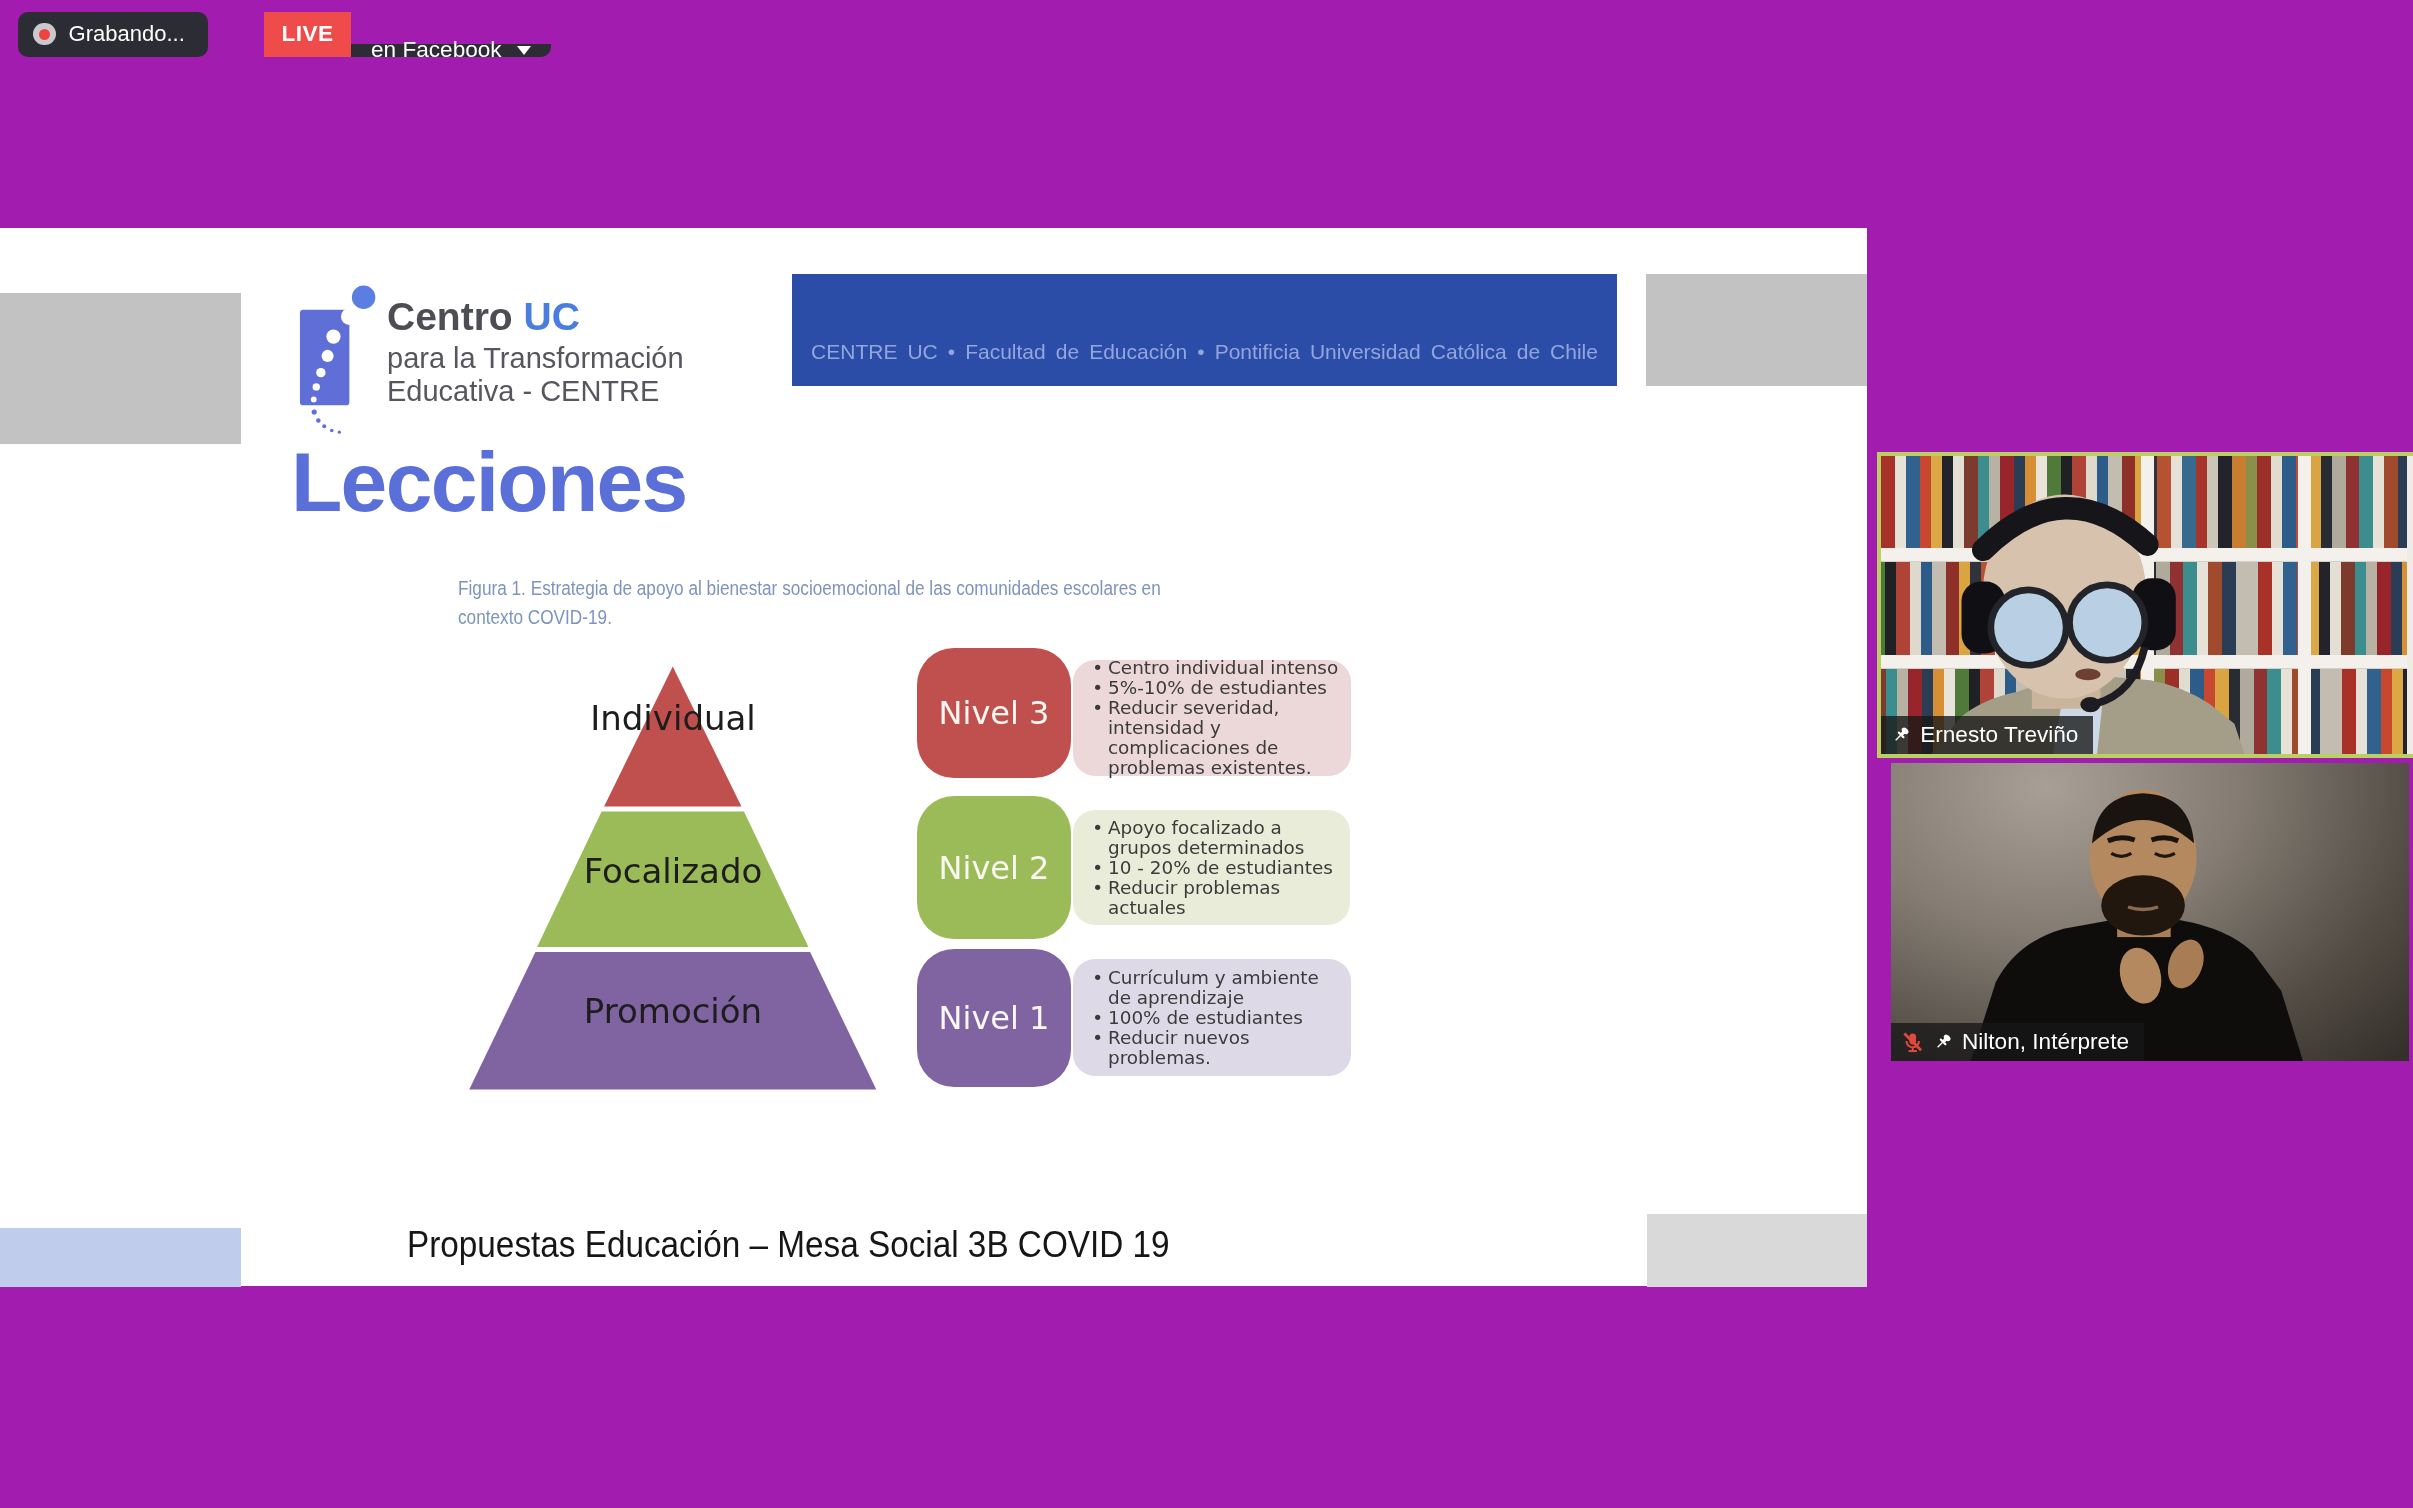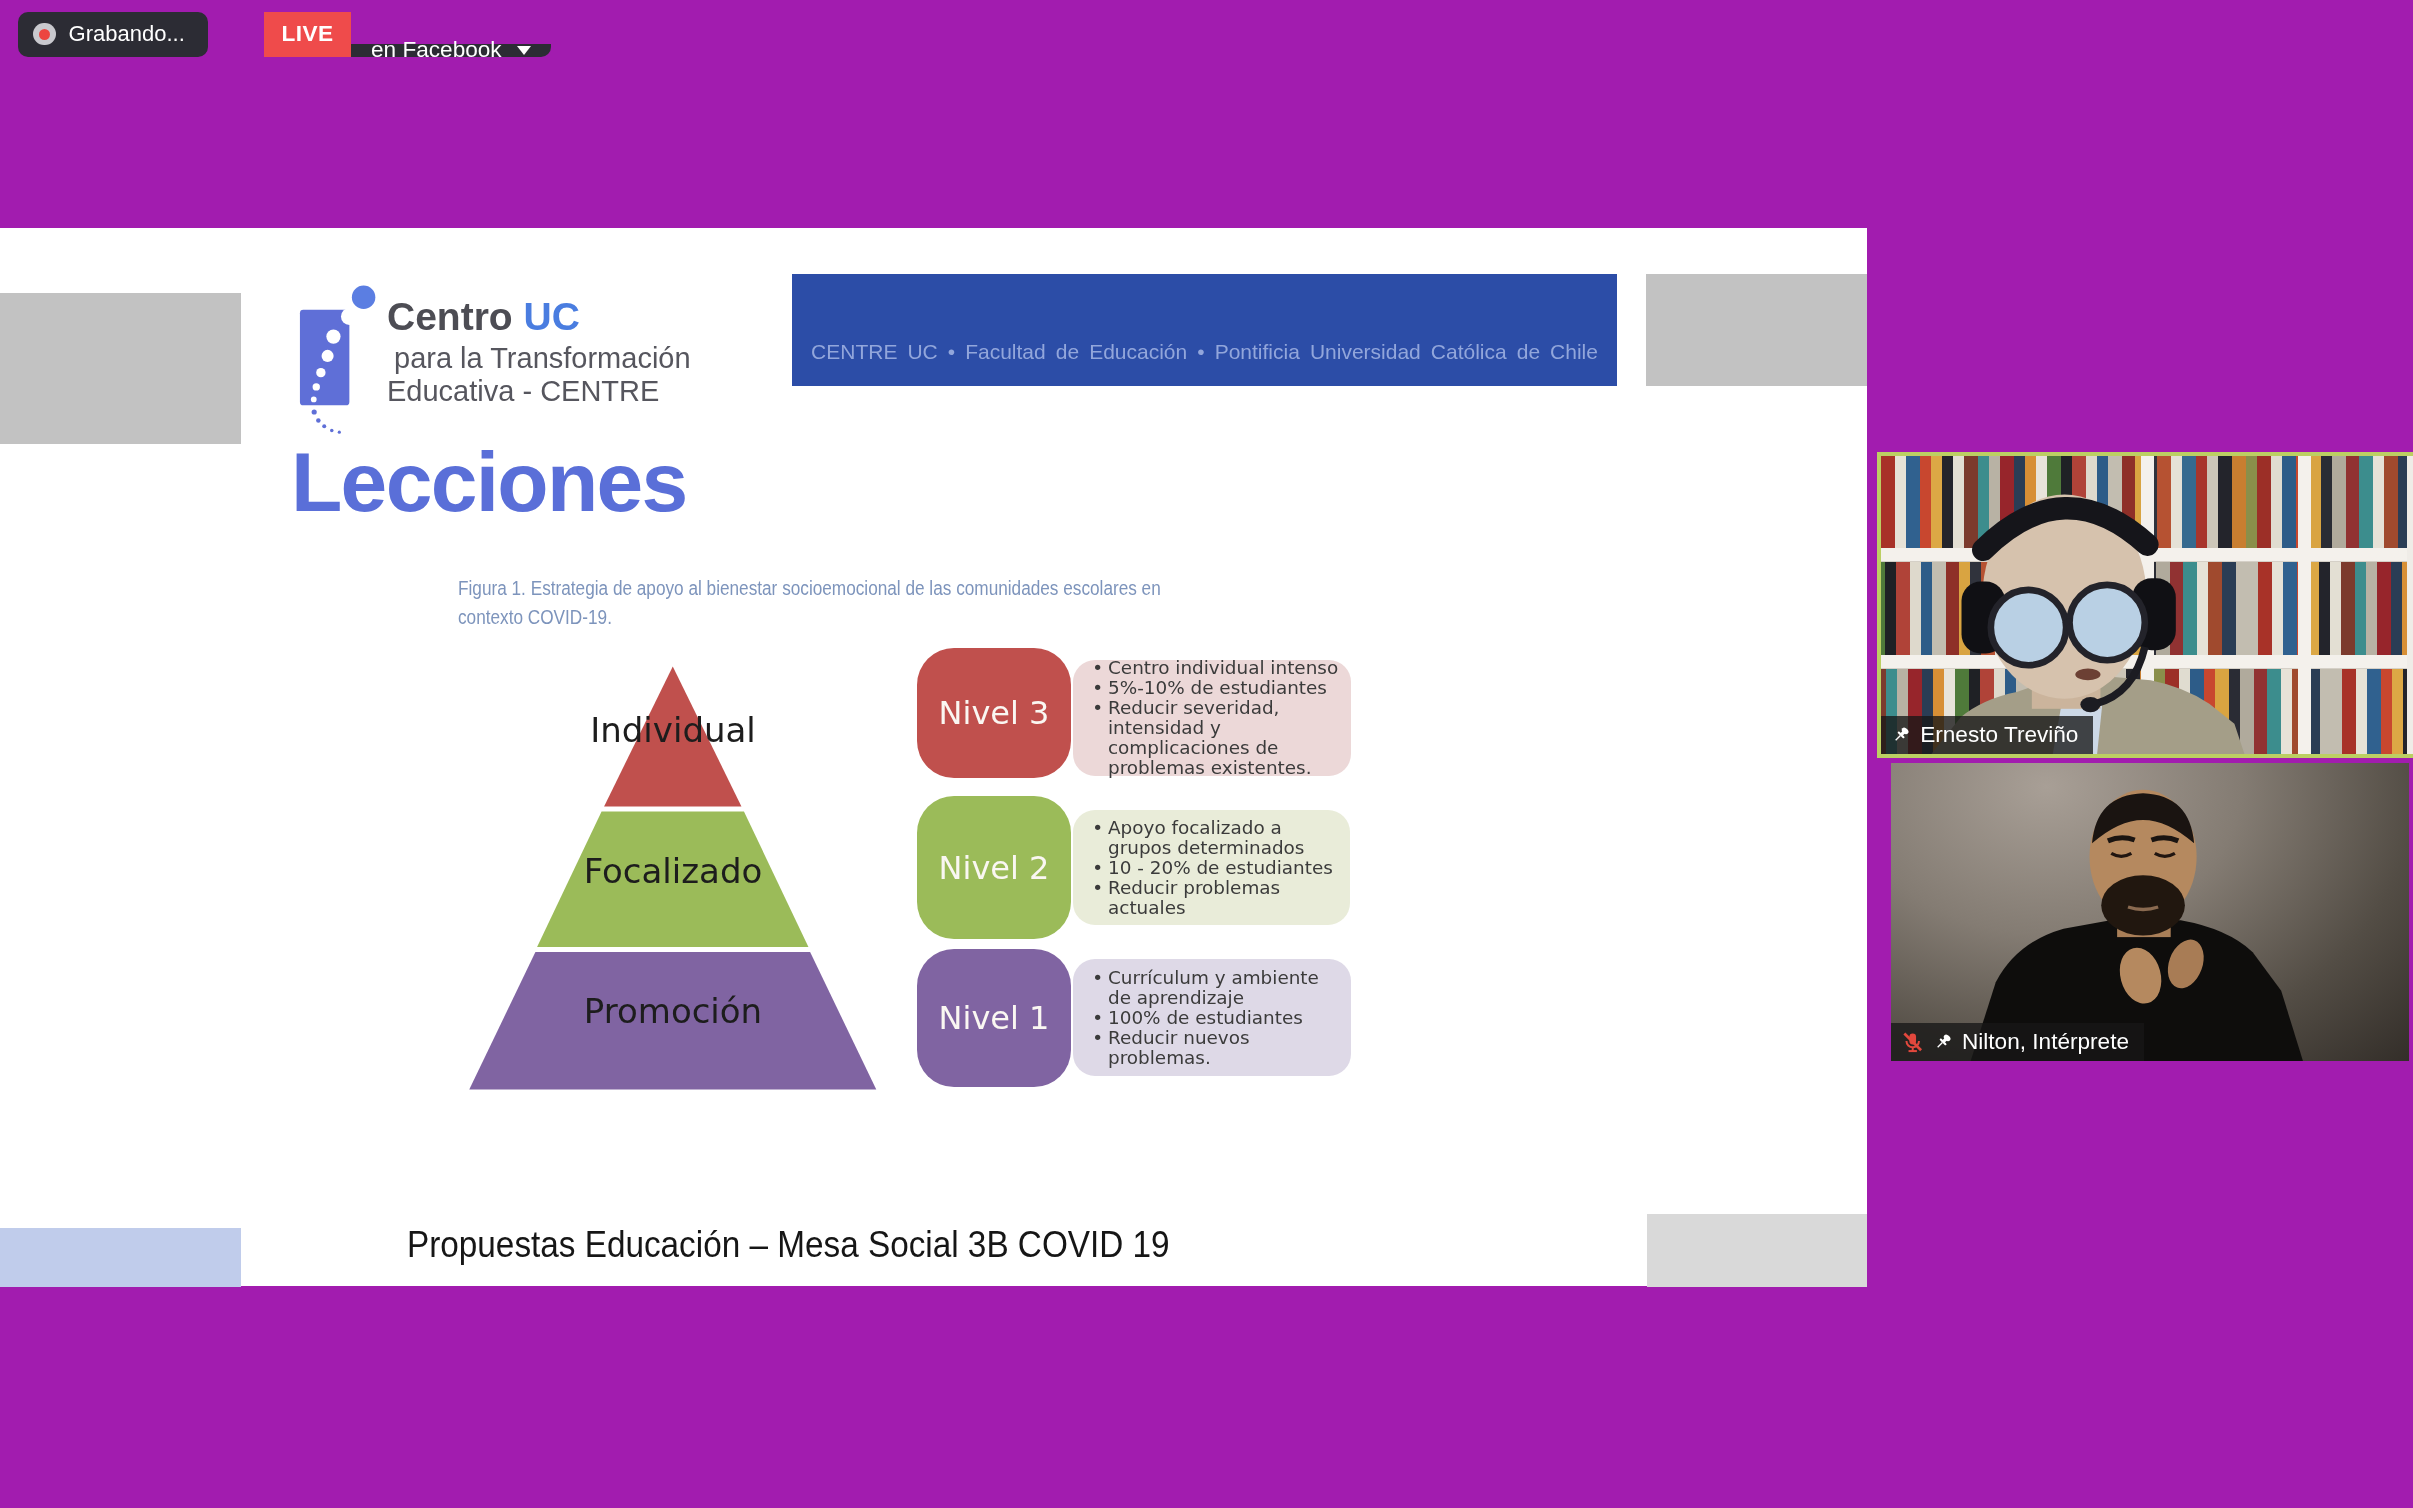--- a/index.html
+++ b/index.html
@@ -29,31 +29,31 @@
   .bar-bottom-right{left:1647px;top:986px;width:220px;height:73px;background:#d9d9d9;}
 
   .banner{position:absolute;left:792px;top:46px;width:825px;height:112px;background:#2c4da7;
           display:flex;align-items:flex-end;justify-content:center;}
   .banner-text{color:#92a6db;font-size:21px;padding-bottom:22px;word-spacing:4.2px;white-space:nowrap;}
 
   .logo-svg{position:absolute;left:293px;top:55px;}
   .brand{position:absolute;left:387px;top:67px;font-size:39px;font-weight:bold;color:#4d4d54;white-space:nowrap;}
   .brand .uc{color:#4a7de0;}
   .tagline{position:absolute;left:387px;color:#56565e;font-size:29px;white-space:nowrap;}
-  .tagline.l1{top:114px;margin-left:7px;} .tagline.l2{top:147px;}
+  .tagline.l1{top:114px;} .tagline.l2{top:147px;}
 
   .slide-title{position:absolute;left:291px;top:206px;font-size:84px;font-weight:bold;color:#5a6fd8;
           letter-spacing:-1.7px;white-space:nowrap;}
   .fig-caption{position:absolute;left:458px;top:346px;width:838px;font-size:20px;line-height:29px;
           color:#7d94bc;transform:scaleX(.86);transform-origin:left top;}
 
   .pyramid-svg{position:absolute;left:419px;top:434px;}
   .pyr-label{position:absolute;transform:translateX(-50%);left:673px;font-family:"DejaVu Sans",sans-serif;
           font-size:34px;color:#1d1d1d;white-space:nowrap;}
-  .pyr-label.p0{top:482px;} .pyr-label.p1{top:623px;} .pyr-label.p2{top:763px;}
+  .pyr-label.p0{top:470px;} .pyr-label.p1{top:623px;} .pyr-label.p2{top:763px;}
 
   .lvl-box{position:absolute;border-radius:37px;display:flex;align-items:center;justify-content:center;
           color:#faf7f2;font-family:"DejaVu Sans",sans-serif;font-size:32px;}
   .lvl3-box{left:917px;top:420px;width:154px;height:130px;background:#c0504d;}
   .lvl2-box{left:917px;top:568px;width:154px;height:143px;background:#9bbb59;}
   .lvl1-box{left:917px;top:721px;width:154px;height:138px;background:#8064a2;}
   .info-box{position:absolute;border-radius:22px;display:flex;flex-direction:column;justify-content:center;
           padding:6.7px 11.7px 6.7px 15px;box-sizing:border-box;}
   .info3{left:1073px;top:432px;width:278px;height:116px;background:#ecd8d8;}
   .info2{left:1073px;top:582px;width:277px;height:115px;background:#e9ecd9;}

